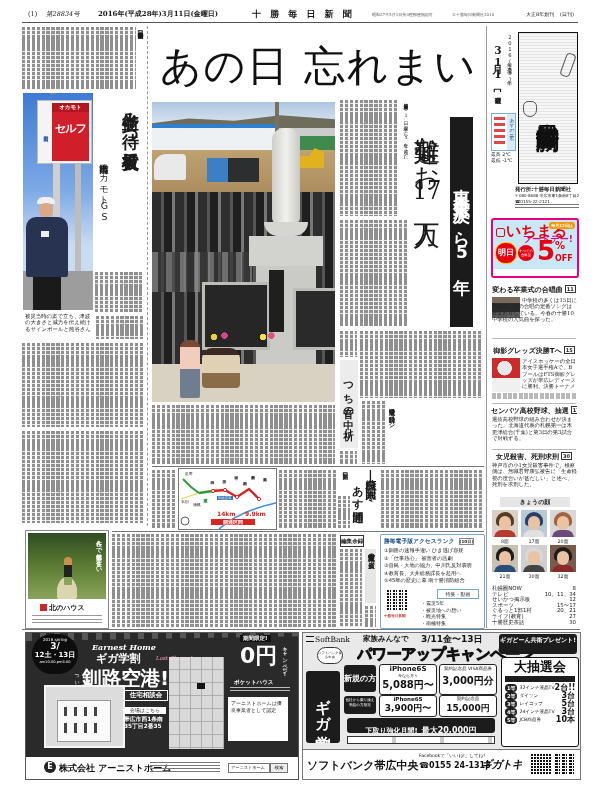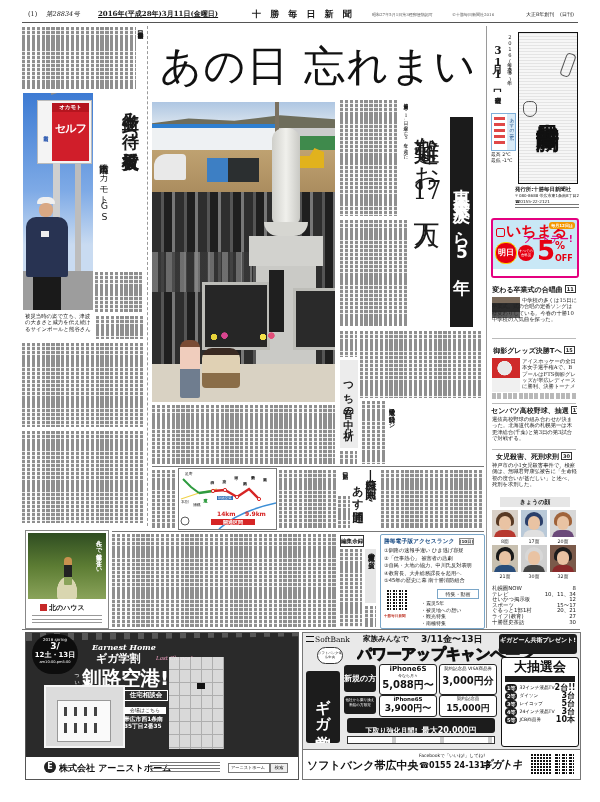--- a/index.html
+++ b/index.html
@@ -40,21 +40,21 @@
   .prize i{font-style:normal;font-weight:bold;font-size:8px;margin-left:auto;}
 </style>
 </head>
 <body>
 
 <div class="page">
 
   <div class="hdr">
     <span style="left:28px;">(1)</span>
     <span style="left:46px;font-style:italic;">第28834号</span>
-    <span style="left:98px;font-weight:bold;font-size:7px;top:9px;text-decoration:underline;">2016年(平成28年)3月11日(金曜日)</span>
+    <span style="left:98px;font-weight:bold;font-size:7px;top:9px;">2016年(平成28年)3月11日(金曜日)</span>
     <span style="left:252px;font-weight:bold;font-size:9px;top:8px;letter-spacing:3px;">十 勝 毎 日 新 聞</span>
     <span style="left:372px;font-size:4px;top:12px;color:#555;">昭和27年5月1日第3種郵便物認可</span>
     <span style="left:452px;font-size:4px;top:12px;color:#555;">©十勝毎日新聞社2016</span>
     <span style="left:526px;font-size:5px;top:11px;">大正8年創刊</span>
     <span style="left:560px;font-size:5px;top:11px;">(日刊)</span>
   </div>
   <div class="rule-h" style="left:22px;top:22px;width:556px;border-top:1.5px solid #555;"></div>
 
   <div class="rule-vd" style="left:147px;top:26px;height:500px;"></div>
   <div class="rule-v" style="left:486px;top:26px;height:602px;"></div>
@@ -364,20 +364,29 @@
       <div class="abs" style="left:18px;top:20px;width:40px;height:26px;background:repeating-linear-gradient(90deg,#444 0 3px,transparent 3px 10px);-webkit-mask:linear-gradient(180deg,#000 0 35%,transparent 35% 60%,#000 60%);mask:linear-gradient(180deg,#000 0 35%,transparent 35% 60%,#000 60%);"></div>
     </div>
     <div class="abs nowrap" style="left:98px;top:57px;width:42px;font-size:6.5px;font-weight:bold;border:1px solid #fff;text-align:center;line-height:9px;">住宅相談会</div>
     <div class="abs nowrap" style="left:98px;top:74px;width:42px;font-size:5px;background:#fff;color:#222;text-align:center;line-height:7px;">会場はこちら</div>
     <div class="abs" style="left:98px;top:83px;width:46px;font-size:5.8px;font-weight:bold;line-height:7px;">帯広市西1条南35丁目2番35</div>
     <div class="abs" style="left:143px;top:24px;width:55px;height:92px;background:
       repeating-linear-gradient(90deg,transparent 0 10px,#bdbdbd 10px 11px),
       repeating-linear-gradient(180deg,transparent 0 12px,#bdbdbd 12px 13px),#ececec;opacity:.9;">
       <div class="abs" style="left:28px;top:26px;width:8px;height:6px;background:#111;"></div>
     </div>
+    <div class="abs" style="left:200px;top:2px;width:70px;height:110px;">
+      <div class="abs nowrap" style="left:14px;top:0;font-size:5.5px;font-weight:bold;background:#111;padding:0 3px;">期間限定!</div>
+      <div class="abs v nowrap" style="left:2px;top:10px;font-size:8.5px;font-weight:bold;line-height:10px;">仲介料</div>
+      <div class="abs nowrap" style="left:14px;top:6px;font-size:22px;font-weight:bold;">0円</div>
+      <div class="abs v nowrap" style="left:56px;top:8px;font-size:5px;font-weight:bold;">キャンペーン!</div>
+      <div class="abs nowrap" style="left:8px;top:44px;font-size:5.5px;font-weight:bold;">ポケットハウス</div>
+      <div class="abs" style="left:4px;top:52px;width:60px;height:6px;background:repeating-linear-gradient(180deg,#bbb 0 1px,transparent 1px 3px);"></div>
+      <div class="abs" style="left:2px;top:62px;width:60px;height:44px;background:#fff;color:#222;font-size:5px;line-height:7px;padding:3px;box-sizing:border-box;overflow:hidden;">アーニストホームは優良事業者として認定</div>
+    </div>
     <div class="abs" style="left:0;top:124px;width:272px;height:22px;background:#fff;color:#111;">
       <div class="abs" style="left:18px;top:4px;width:12px;height:12px;border-radius:6px;background:#222;color:#fff;font-size:8px;line-height:12px;text-align:center;font-weight:bold;">E</div>
       <div class="abs nowrap" style="left:33px;top:5px;font-size:9px;font-weight:bold;">株式会社 アーニストホーム</div>
       <div class="abs" style="left:124px;top:5px;width:70px;height:12px;background:repeating-linear-gradient(180deg,#777 0 1px,transparent 1px 3px);"></div>
       <div class="abs nowrap" style="left:202px;top:6px;width:38px;height:8px;border:1px solid #777;font-size:4.2px;line-height:8px;padding-left:2px;">アーニストホーム</div>
       <div class="abs nowrap" style="left:244px;top:6px;width:16px;height:8px;border:1px solid #777;font-size:4.5px;line-height:8px;text-align:center;background:#eee;">検索</div>
     </div>
   </div>
 
   <div class="ad-softbank">

